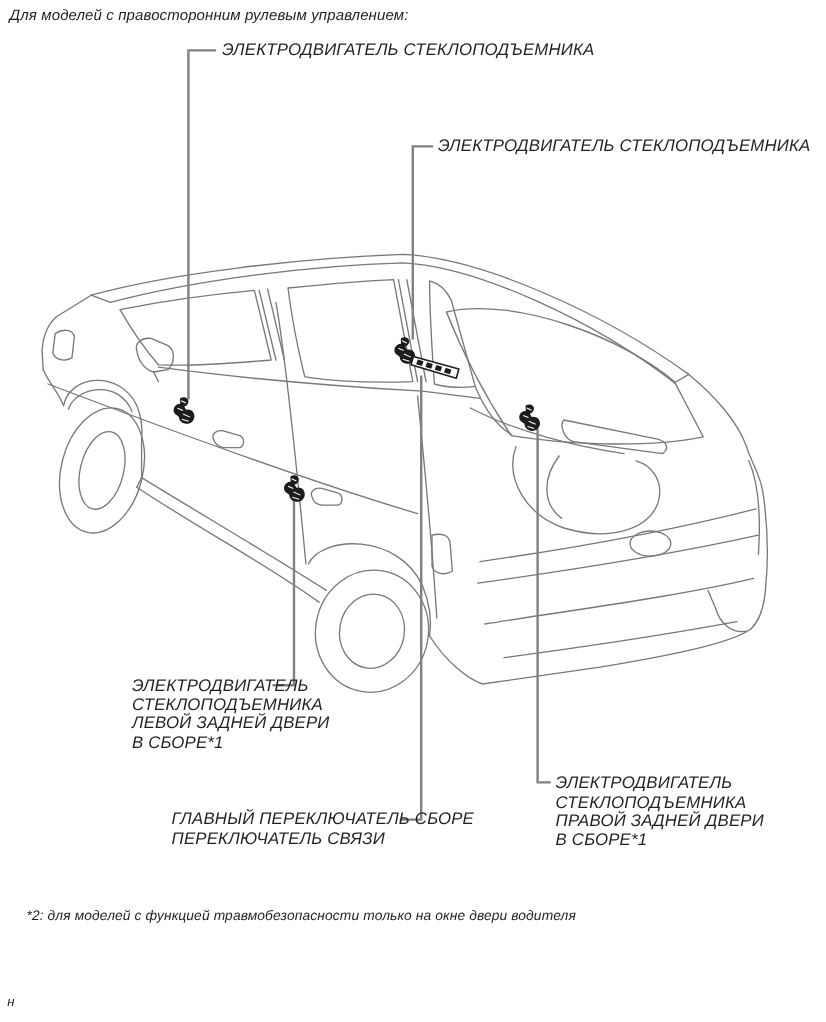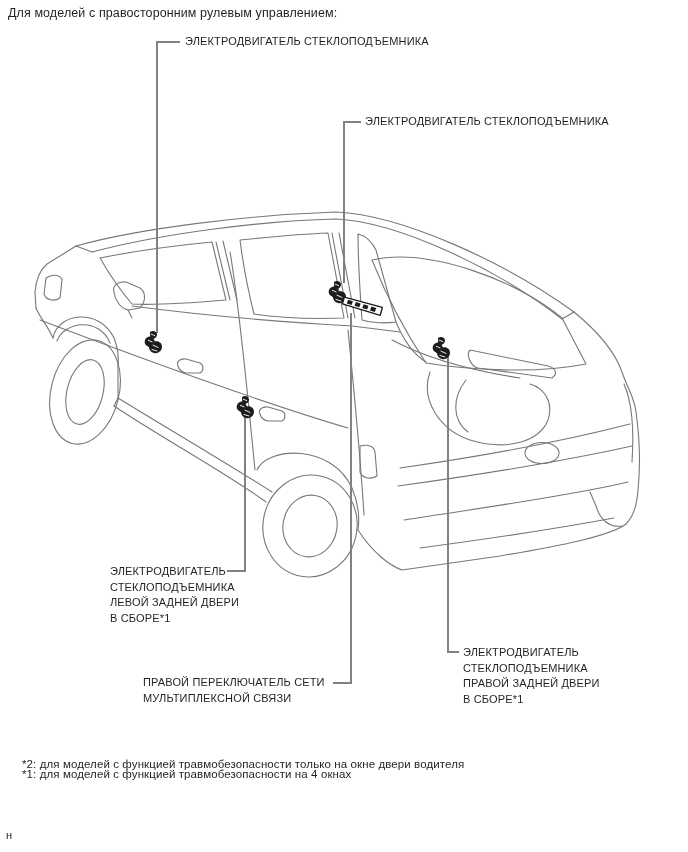--- a/index.html
+++ b/index.html
@@ -7,23 +7,24 @@
     --line-color:#77787b;
     --callout-color:#808184;
     --icon-color:#1c1c1e;
     --bg-color:#ffffff;
   }
   html,body{margin:0;padding:0;background:#fff;}
   .page{
     position:relative;width:688px;height:852px;background:var(--bg-color);
     font-family:"Liberation Sans","DejaVu Sans",sans-serif;color:var(--text-color);
     overflow:hidden;
+    font-style:italic;
   }
   .heading{position:absolute;left:8px;top:6px;font-size:12.5px;letter-spacing:.1px;}
-  .callout-label{position:absolute;font-size:11px;line-height:15.5px;letter-spacing:.15px;white-space:nowrap;}
+  .callout-label{position:absolute;font-size:14px;line-height:15.5px;letter-spacing:.15px;white-space:nowrap;}
   .footnote{position:absolute;font-size:11.5px;letter-spacing:.1px;white-space:nowrap;}
   .page-mark{position:absolute;left:6px;top:829px;font-size:11px;}
   svg.artwork{position:absolute;left:0;top:0;}
   .car{stroke:var(--line-color);fill:none;stroke-width:1.1;stroke-linecap:round;stroke-linejoin:round;}
   .callout{stroke:var(--callout-color);fill:none;stroke-width:2;}
   .dark{fill:var(--icon-color);stroke:none;}
   .dark-outline{fill:#fff;stroke:var(--icon-color);stroke-width:1.3;stroke-linejoin:round;}
   .slit{stroke:#fff;stroke-width:.9;fill:none;}
 </style>
 </head>
@@ -139,29 +140,28 @@
   </div>
 
   <div class="callout-label" style="left:110px;top:564px">
     <div>ЭЛЕКТРОДВИГАТЕЛЬ</div>
     <div>СТЕКЛОПОДЪЕМНИКА</div>
     <div>ЛЕВОЙ ЗАДНЕЙ ДВЕРИ</div>
     <div>В СБОРЕ*1</div>
   </div>
 
   <div class="callout-label" style="left:143px;top:675px">
-    <div>ПРАВОЙ ПЕРЕКЛЮЧАТЕЛЬ СЕТИ</div>
-    <div>МУЛЬТИПЛЕКСНОЙ СВЯЗИ</div>
+    <div>ГЛАВНЫЙ ПЕРЕКЛЮЧАТЕЛЬ СБОРЕ</div>
+    <div>ПЕРЕКЛЮЧАТЕЛЬ СВЯЗИ</div>
   </div>
 
   <div class="callout-label" style="left:463px;top:645px">
     <div>ЭЛЕКТРОДВИГАТЕЛЬ</div>
     <div>СТЕКЛОПОДЪЕМНИКА</div>
     <div>ПРАВОЙ ЗАДНЕЙ ДВЕРИ</div>
     <div>В СБОРЕ*1</div>
   </div>
 
-  <div class="footnote" style="left:22px;top:768px">*1: для моделей с функцией травмобезопасности на 4 окнах</div>
   <div class="footnote" style="left:22px;top:758px">*2: для моделей с функцией травмобезопасности только на окне двери водителя</div>
 
   <div class="page-mark">н</div>
 
 </div>
 
 </body></html>

